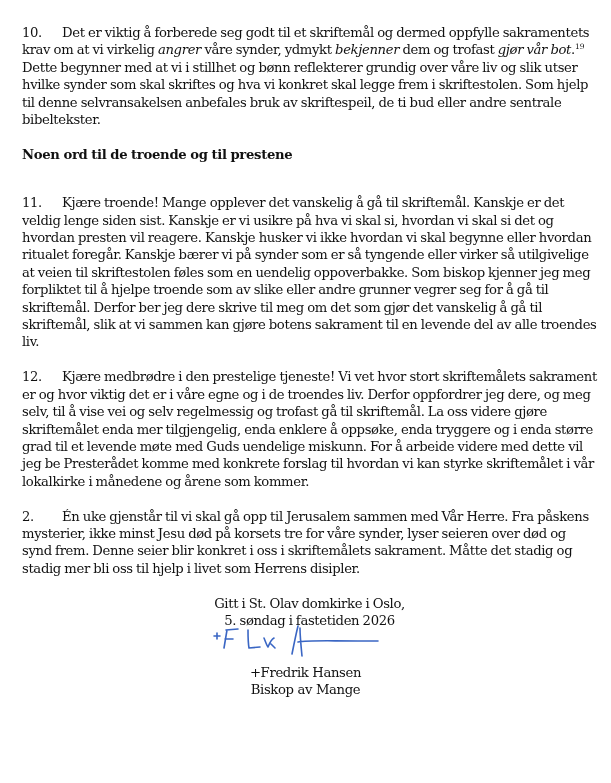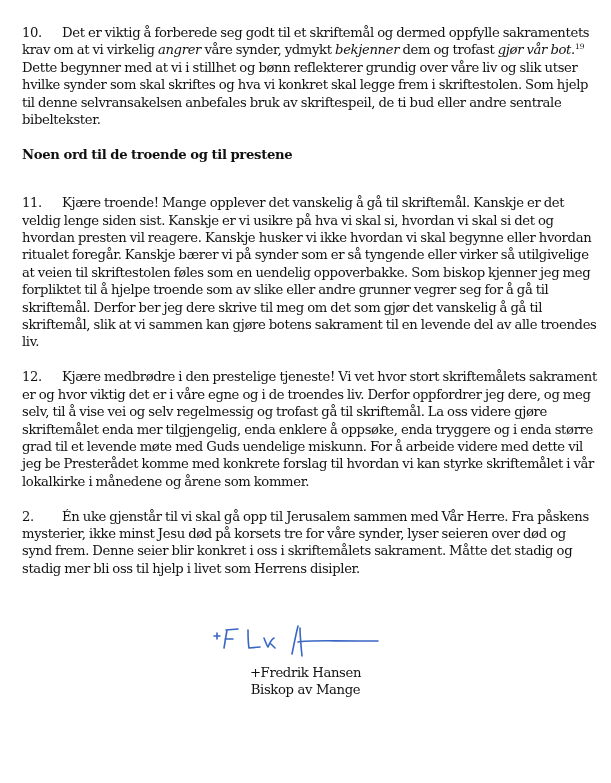--- a/index.html
+++ b/index.html
@@ -39,20 +39,24 @@
   </p>
 
   <p class="para">
     <span class="num">12.</span><span>Kjære medbrødre i den prestelige tjeneste! Vi vet hvor stort skriftemålets sakrament er og hvor viktig det er i våre egne og i de troendes liv. Derfor oppfordrer jeg dere, og meg selv, til å vise vei og selv regelmessig og trofast gå til skriftemål. La oss videre gjøre skriftemålet enda mer tilgjengelig, enda enklere å oppsøke, enda tryggere og i enda større grad til et levende møte med Guds uendelige miskunn. For å arbeide videre med dette vil jeg be Presterådet komme med konkrete forslag til hvordan vi kan styrke skriftemålet i vår lokalkirke i månedene og årene som kommer.</span>
   </p>
 
   <p class="para">
     <span class="num">2.</span><span>Én uke gjenstår til vi skal gå opp til Jerusalem sammen med Vår Herre. Fra påskens mysterier, ikke minst Jesu død på korsets tre for våre synder, lyser seieren over død og synd frem. Denne seier blir konkret i oss i skriftemålets sakrament. Måtte det stadig og stadig mer bli oss til hjelp i livet som Herrens disipler.</span>
   </p>
 
+  <p class="closing">
+    <span class="closing-line">Gitt i St. Olav domkirke i Oslo,</span>
+    <span class="closing-line">5. søndag i fastetiden 2026</span>
+  </p>
 </div>
 
 <div class="signature-wrap">
   <svg id="sig-svg" width="180" height="42" viewBox="0 0 180 42">
     <g fill="none" stroke-linecap="round" stroke-linejoin="round" stroke-width="1.6">
       <path d="M6 18 L12 18 M9 15 L9 21" stroke="#3a66c4"></path>
       <path d="M16 30 C17 24 18 18 19 12 M18 12 L30 11 M17 21 L25 21" stroke="#3a66c4"></path>
       <path d="M40 12 C40 18 40 24 41 30 L52 29" stroke="#3a66c4"></path>
       <path d="M56 20 C58 25 59 28 60 29 M60 29 C62 24 64 21 66 20 M63 26 L67 30" stroke="#3a66c4"></path>
       <path d="M84 36 C86 26 88 16 90 8 M92 10 C92 18 93 28 94 38 M90 24 C100 22 110 23 170 23" stroke="#3a66c4"></path>

